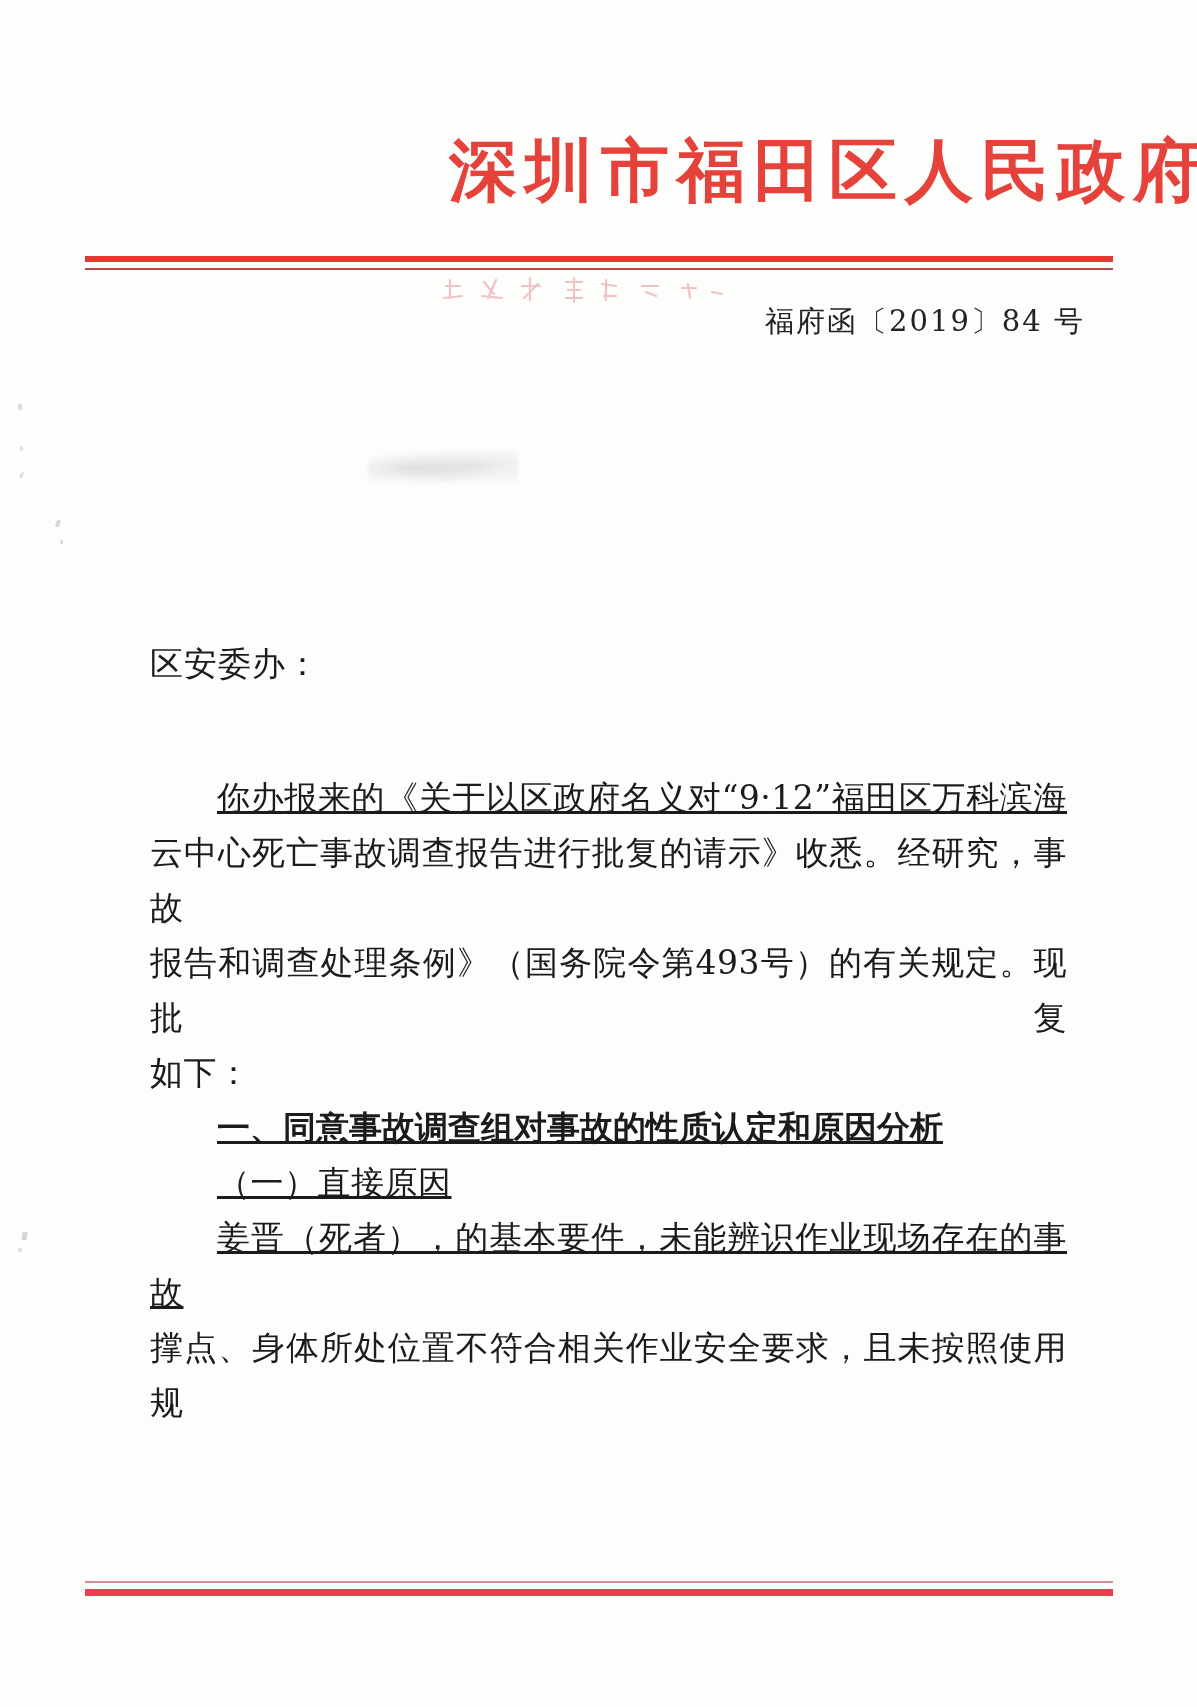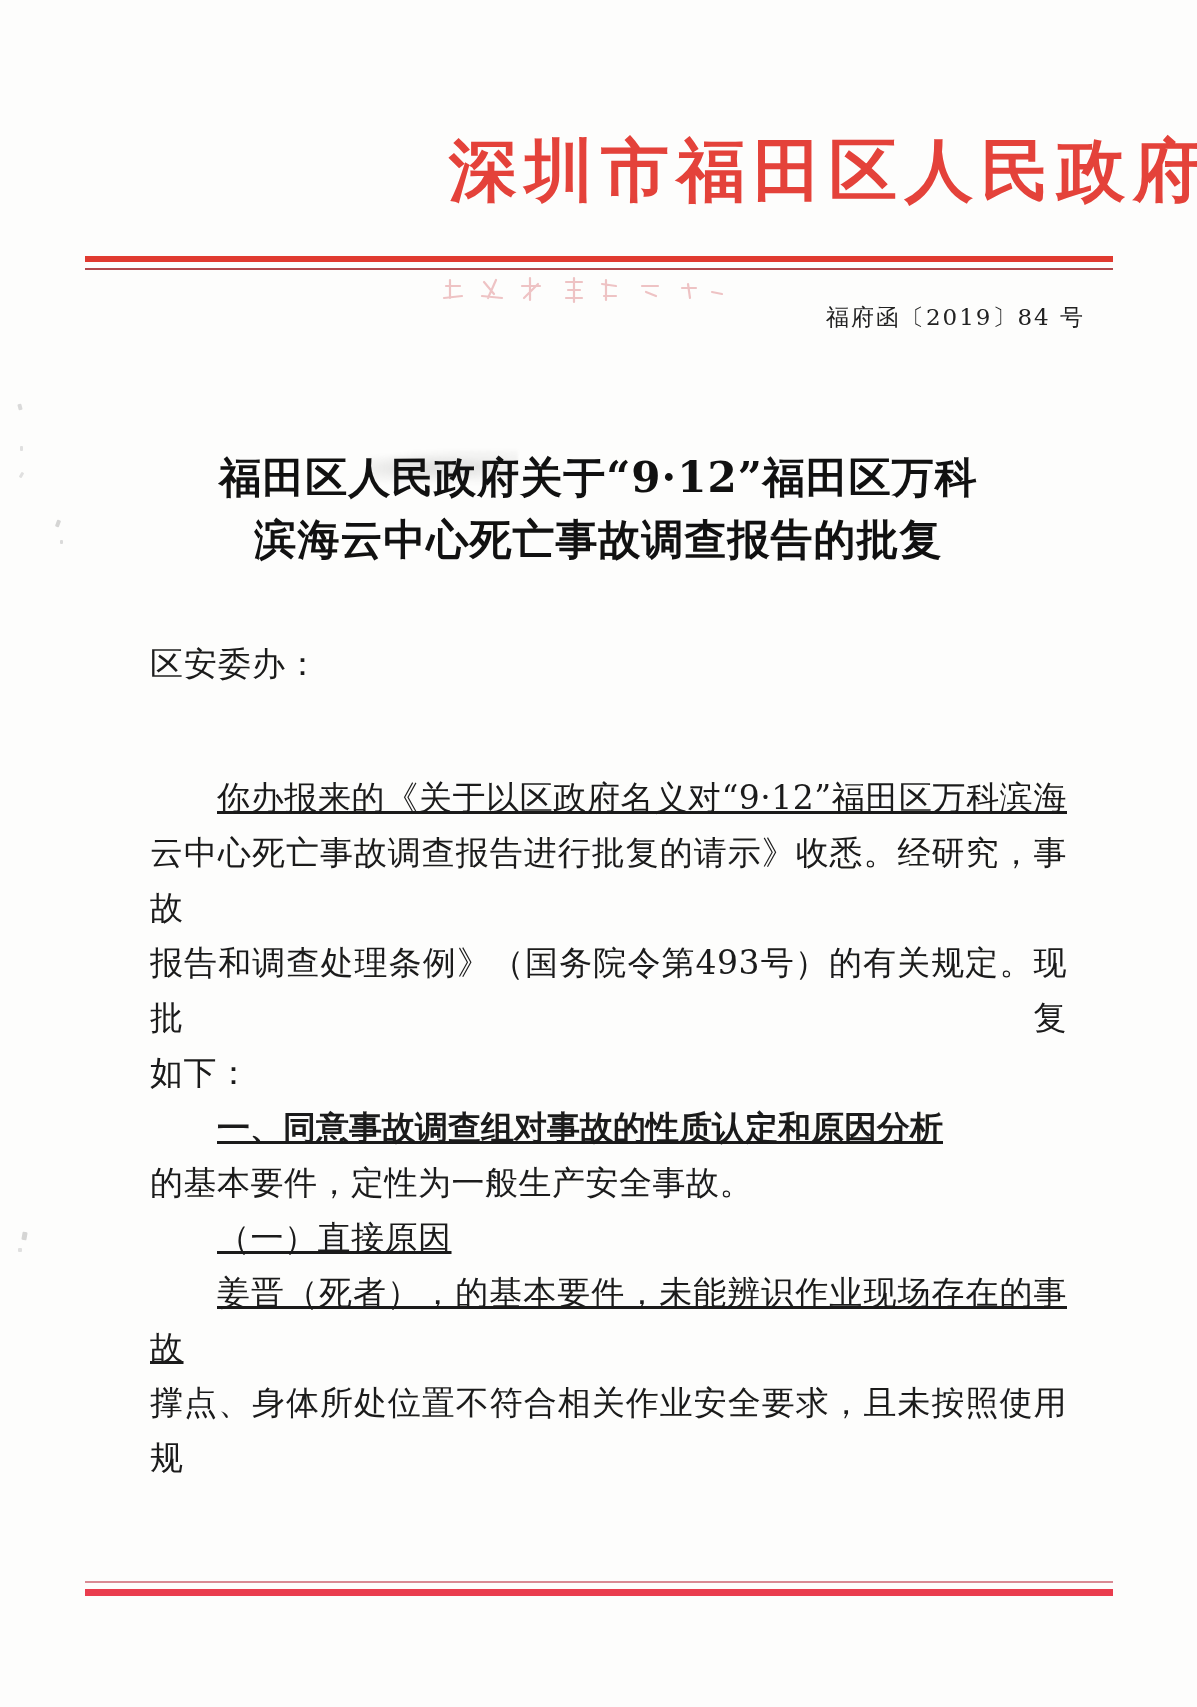--- a/index.html
+++ b/index.html
@@ -21,21 +21,21 @@
     font-family:"DejaVu Serif","Liberation Serif",serif;
     white-space:nowrap;
     padding-left:12px;
   }
   
   .rule-top-thick{position:absolute;left:85px;top:256px;width:1028px;height:6px;background:#e03a30;}
   .rule-top-thin{position:absolute;left:85px;top:268px;width:1028px;height:2px;background:#b2484c;}
   
   .docnum{
     position:absolute;top:302px;right:112px;
-    font-size:23px;letter-spacing:2px;color:#222;
+    font-size:29px;letter-spacing:2px;color:#222;
     white-space:nowrap;
   }
   
   .title{
     position:absolute;top:447px;left:0;width:100%;
     text-align:center;
     font-size:42px;font-weight:700;line-height:62px;
     letter-spacing:1px;color:#111;
   }
   
@@ -96,33 +96,28 @@
         <path d="M244 20 l14 0 M250 16 l2 14"></path>
         <path d="M274 24 l10 2"></path>
       </g>
     </svg>
   </div>
 
   <div class="docnum">福府函〔2019〕84 号</div>
 
   <div class="smudge-title"></div>
 
-  <div class="title">
-    <div>福田区人民政府关于“9·12”福田区万科</div>
-    <div>滨海云中心死亡事故调查报告的批复</div>
-  </div>
 
   <div class="bodyblk">
     <div class="salutation">区安委办：</div>
     <div class="bl ind j">你办报来的《关于以区政府名义对“9·12”福田区万科滨海</div>
     <div class="bl j">云中心死亡事故调查报告进行批复的请示》收悉。经研究，事故</div>
     <div class="bl j">报告和调查处理条例》（国务院令第493号）的有关规定。现批复</div>
     <div class="bl">如下：</div>
     <div class="bl ind hd">一、同意事故调查组对事故的性质认定和原因分析</div>
-    <div class="bl">的基本要件，定性为一般生产安全事故。</div>
     <div class="bl ind">（一）直接原因</div>
     <div class="bl ind j">姜晋（死者），的基本要件，未能辨识作业现场存在的事故</div>
     <div class="bl j">撑点、身体所处位置不符合相关作业安全要求，且未按照使用规</div>
 
   </div>
 
   <div class="rule-bot-thin"></div>
   <div class="rule-bot-thick"></div>
 
   <div class="speck sp1"></div>

